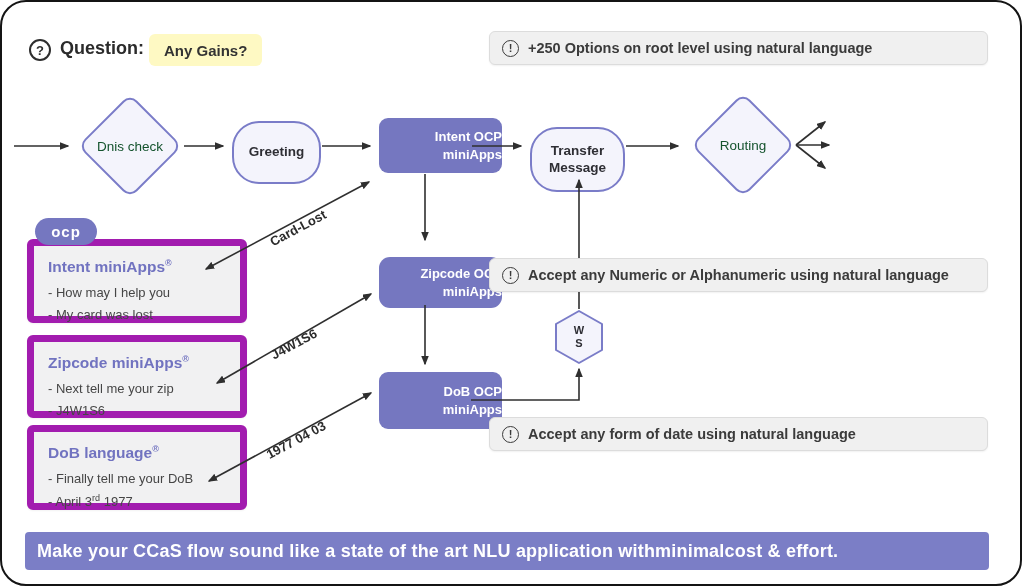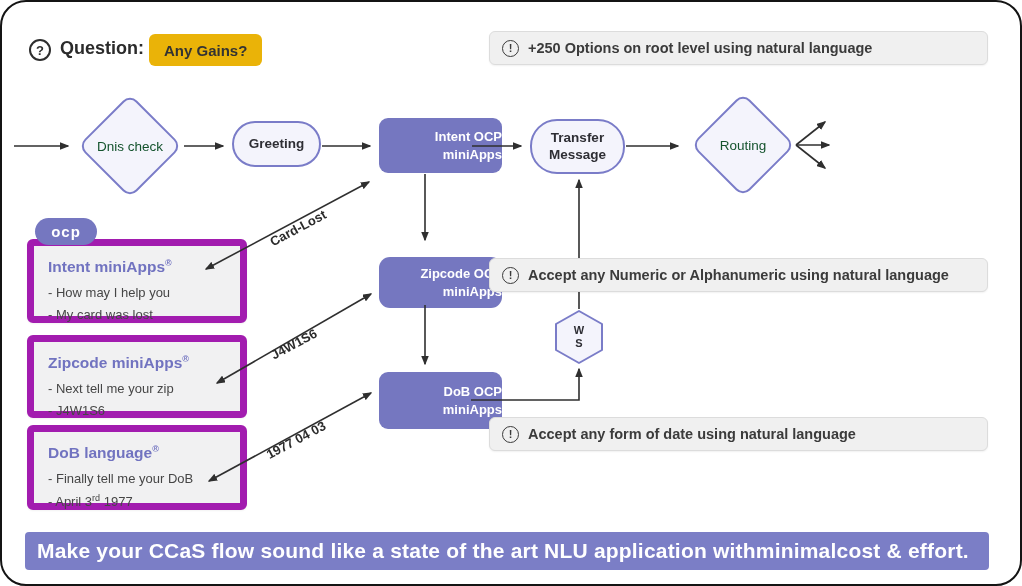--- a/index.html
+++ b/index.html
@@ -9,21 +9,21 @@
   .card{z-index:1;}
   #connector-layer{position:absolute;left:0;top:0;z-index:2;pointer-events:none;}
   .node,.node-label,.edge-label,.pill,.ws-label{z-index:3;}
   .callout{z-index:4;}
   .banner{z-index:3;}
   
   .q-icon{position:absolute;left:27px;top:37px;width:22px;height:22px;border:2px solid #2e2e2e;border-radius:50%;
           box-sizing:border-box;display:flex;align-items:center;justify-content:center;
           font-size:13px;font-weight:bold;color:#2e2e2e;z-index:3;}
   .q-label{position:absolute;left:58px;top:36px;font-size:18px;font-weight:bold;color:#2b2b2b;z-index:3;}
-  .q-badge{position:absolute;left:147px;top:32px;height:32px;background:#eab308;border-radius:6px;
+  .q-badge{position:absolute;left:147px;top:32px;height:32px;background:#fef9c3;border-radius:6px;
            display:flex;align-items:center;padding:0 15px;font-size:15px;font-weight:bold;color:#333;z-index:3;}
   
   .callout{position:absolute;left:487px;width:499px;height:34px;background:#f0f0f0;border:1px solid #dcdcdc;
            border-radius:6px;box-sizing:border-box;display:flex;align-items:center;gap:9px;padding:0 12px;
            color:#3b3b3b;font-weight:bold;font-size:14.5px;box-shadow:0 1px 2px rgba(0,0,0,0.06);}
   .excl{flex:0 0 auto;width:17px;height:17px;border:1.7px solid #3b3b3b;border-radius:50%;box-sizing:border-box;
         display:flex;align-items:center;justify-content:center;font-size:11px;font-weight:bold;}
   
   .diamond{position:absolute;width:74px;height:74px;background:#f4f4fc;border:2px solid #7a7cc8;
            border-radius:10px;transform:rotate(45deg);box-sizing:border-box;z-index:3;}
@@ -46,21 +46,21 @@
   
   .card{position:absolute;left:25px;width:220px;background:#f1f1f2;border:7px solid #a21caf;border-radius:6px;
         box-sizing:border-box;padding:11px 14px;box-shadow:0 1px 2px rgba(0,0,0,0.05);}
   .card h3{margin:1px 0 9px 0;font-size:15.5px;color:#7173c0;font-weight:bold;}
   .card h3 sup{font-size:9px;}
   .card .li{font-size:13px;color:#464646;margin:7px 0;}
   .card .li sup{font-size:9px;}
   
   .banner{position:absolute;left:23px;top:530px;width:964px;height:38px;background:#7b7ec6;border-radius:4px;
           display:flex;align-items:center;padding:0 12px;box-sizing:border-box;color:#fff;font-weight:bold;
-          font-size:21px;letter-spacing:0.2px;white-space:nowrap;}
+          font-size:18px;letter-spacing:0.2px;white-space:nowrap;}
   .banner .u{text-decoration-thickness:2px;text-decoration-color:#cdd0e6;text-underline-offset:3px;}
 </style>
 </head>
 <body>
 
 <div class="canvas">
 
   <svg id="connector-layer" width="1022" height="586" viewBox="0 0 1022 586">
     <defs>
       <marker id="ah" viewBox="0 0 10 8" refX="8.5" refY="4" markerWidth="9.5" markerHeight="7.6" markerUnits="userSpaceOnUse" orient="auto">
@@ -103,30 +103,30 @@
     <span>Accept any Numeric or Alphanumeric using natural language</span>
   </div>
   <div class="callout" style="top:415px;">
     <span class="excl">!</span>
     <span>Accept any form of date using natural language</span>
   </div>
 
   <div class="diamond" style="left:91px;top:107px;"></div>
   <div class="node-label" style="left:76px;top:132px;width:104px;height:24px;">Dnis check</div>
 
-  <div class="stadium" style="left:230px;top:119px;width:89px;height:46px;">
+  <div class="stadium" style="left:230px;top:119px;width:89px;height:63px;">
     <span>Greeting</span>
   </div>
 
   <div class="pbox" style="left:377px;top:116px;width:92px;height:55px;">
     <span>Intent OCP</span>
     <span>miniApps</span>
   </div>
 
-  <div class="stadium" style="left:528px;top:117px;width:95px;height:55px;">
+  <div class="stadium" style="left:528px;top:125px;width:95px;height:65px;">
     <span>Transfer</span>
     <span>Message</span>
   </div>
 
   <div class="diamond" style="left:704px;top:106px;"></div>
   <div class="node-label" style="left:689px;top:131px;width:104px;height:24px;">Routing</div>
 
   <div class="pbox" style="left:377px;top:255px;width:92px;height:51px;border-radius:11px;">
     <span>Zipcode OCP</span>
     <span>miniApps</span>

